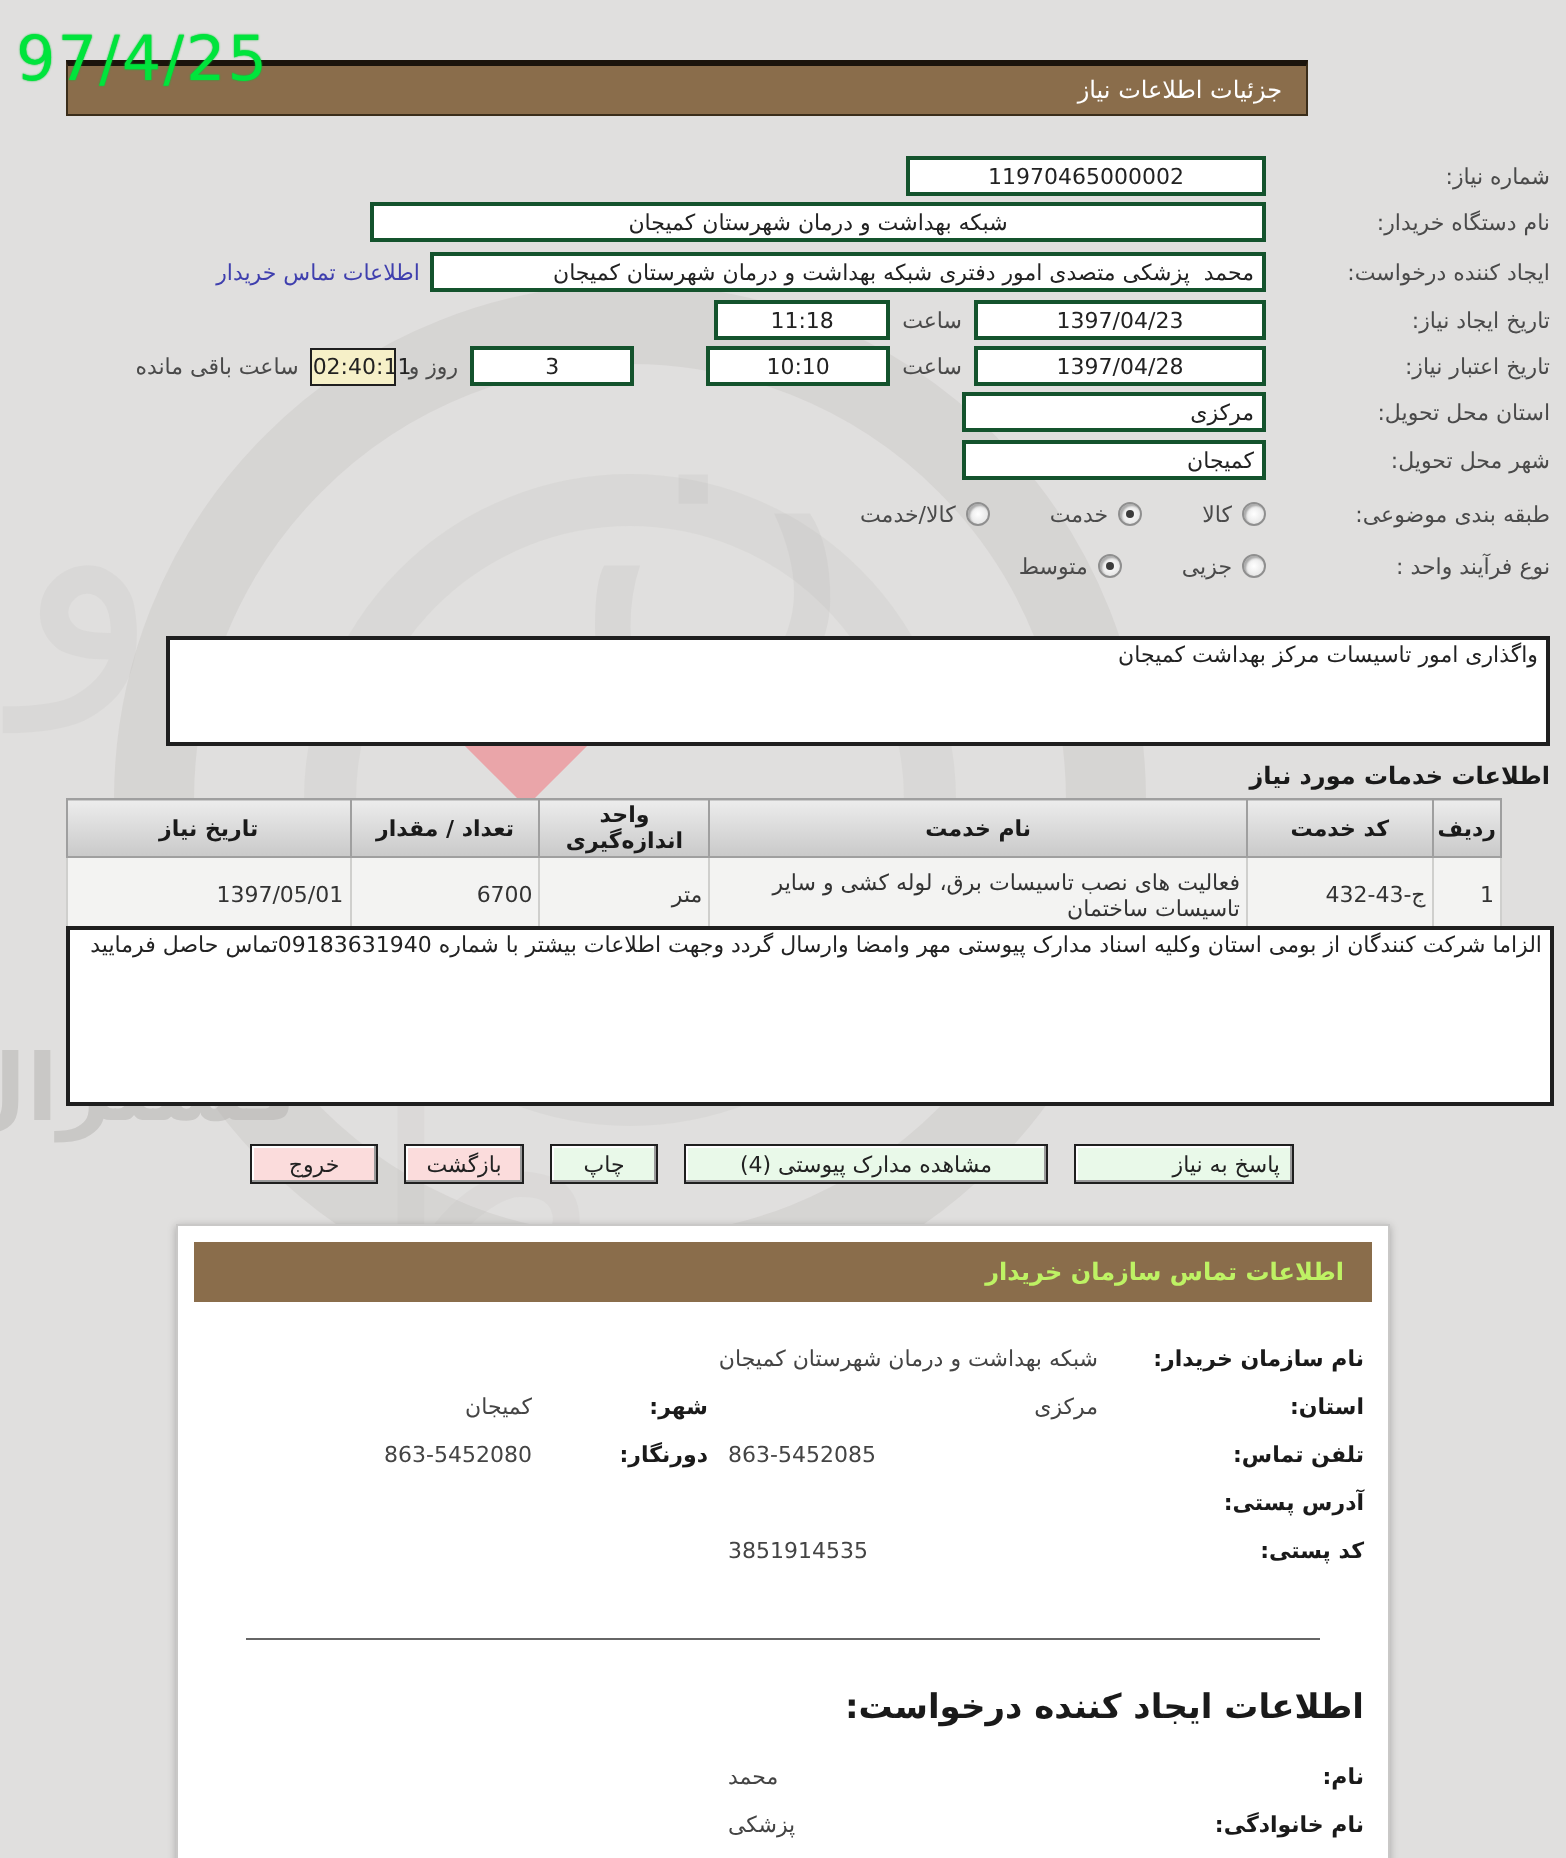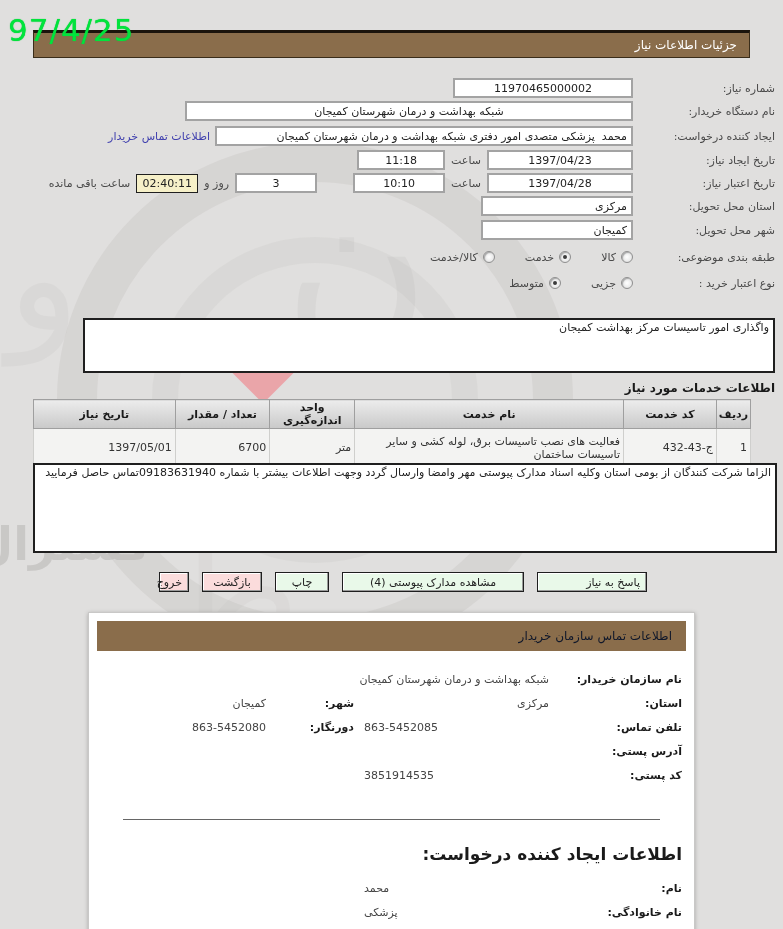--- a/index.html
+++ b/index.html
@@ -9,44 +9,44 @@
     background: #e0dfde;
     font-family: "DejaVu Sans", sans-serif;
     overflow: hidden;
     direction: rtl;
   }
   .wm { position:absolute; inset:0; z-index:0; pointer-events:none; }
   .layer { position:absolute; inset:0; z-index:1; }
 
   
   .topbar {
-    position:absolute; left:33px; top:30px; width:717px; height:28px;
+    position:absolute; left:33px; top:30px; width:621px; height:28px;
     background:#8a6d4b; border:1px solid #3a2d1a; border-top:3px solid #1b140c;
     color:#fff; font-size:12px; line-height:24px; padding-right:12px;
   }
   .shot-date {
     position:absolute; left:8px; top:12px; z-index:3;
     font-size:31px; color:#00e43c; direction:ltr; letter-spacing:1px;
     text-shadow: 0 0 1px #00c030;
   }
 
   
   .frow { position:absolute; right:8px; left:8px; height:20px;
           display:flex; align-items:center; font-size:11px; color:#333; }
   .flabel { width:142px; flex:0 0 142px; color:#4a4a4a; }
   .tinput {
-    background:#fff; border:2px solid #a3a3a3; height:20px;
+    background:#fff; border:2px solid #14532d; height:20px;
     font-family:"DejaVu Sans",sans-serif; font-size:11px; color:#222;
     padding:0 4px; outline:none;
   }
   .center { text-align:center; }
   .link { color:#3f3fae; font-size:11px; margin-right:5px; cursor:pointer; white-space:nowrap; }
   .small-lbl { margin:0 6px; white-space:nowrap; color:#4a4a4a; }
   .timerbox {
-    width:62px; height:19px; background:#f6f0c8; border:1px solid #1f1f1f;
+    width:43px; height:19px; background:#f6f0c8; border:1px solid #1f1f1f;
     font-size:11px; text-align:center; line-height:17px; direction:ltr; color:#222;
   }
   .radio { width:12px; height:12px; border-radius:50%;
     border:1px solid #8f8f8f; background:radial-gradient(#ffffff,#dcdcdc);
     display:inline-block; position:relative; margin-left:5px; flex:0 0 12px;
     box-shadow: inset 1px 1px 1px #aaa;
   }
   .radio.checked::after {
     content:""; position:absolute; left:3px; top:3px; width:4px; height:4px;
     border-radius:50%; background:#3c3c3c;
@@ -89,21 +89,21 @@
   .btn.green { background:#e9f9e9; }
   .btn.pink  { background:#fbdcdc; }
 
   
   .panel {
     position:absolute; left:88px; top:612px; width:607px; height:340px;
     background:#fff; border:1px solid #c9c8c7; box-shadow:0 1px 4px rgba(0,0,0,.25);
     z-index:2;
   }
   .panel-hd {
-    margin:8px; height:30px; background:#8a6d4b; color:#0f172a; font-weight:normal;
+    margin:8px; height:30px; background:#8a6d4b; color:#bef264; font-weight:bold;
     font-size:12px; line-height:30px; padding-right:14px;
   }
   .pbody { padding:14px 12px 0 12px; }
   .prow { display:flex; align-items:flex-start; min-height:24px; font-size:11px; }
   .plabel  { width:133px; flex:0 0 133px; font-weight:bold; color:#1a1a1a; }
   .pvalue  { width:195px; flex:0 0 195px; color:#444; padding-left:10px; }
   .plabel2 { width:88px;  flex:0 0 88px;  font-weight:bold; color:#1a1a1a; }
   .pvalue2 { color:#444; }
   .pvalue-wide { color:#444; }
   .num { direction:ltr; unicode-bidi:embed; }
@@ -184,21 +184,21 @@
       <span class="radio checked"></span>
       <span class="rlabel">خدمت</span>
     </span>
     <span class="ritem">
       <span class="radio"></span>
       <span class="rlabel">کالا/خدمت</span>
     </span>
   </div>
 
   <div class="frow" style="top:273px;">
-    <span class="flabel">نوع اعتبار خرید :</span>
+    <span class="flabel">نوع فرآیند واحد :</span>
     <span class="ritem">
       <span class="radio"></span>
       <span class="rlabel">جزیی</span>
     </span>
     <span class="ritem">
       <span class="radio checked"></span>
       <span class="rlabel">متوسط</span>
     </span>
   </div>
 
@@ -241,21 +241,21 @@
 
   <div class="notes-row">
     <textarea class="tarea tarea2" style="">الزاما شرکت کنندگان از بومی استان وکلیه اسناد مدارک پیوستی مهر وامضا وارسال گردد وجهت اطلاعات بیشتر با شماره 09183631940تماس حاصل فرمایید</textarea>
   </div>
 
   <div class="btnrow">
     <button class="btn green" style="width:110px;text-align:right;">پاسخ به نیاز</button>
     <button class="btn green" style="width:182px;">مشاهده مدارک پیوستی (4)</button>
     <button class="btn green" style="width:54px;">چاپ</button>
     <button class="btn pink" style="width:60px;">بازگشت</button>
-    <button class="btn pink" style="width:30px;">خروج</button>
+    <button class="btn pink" style="width:64px;">خروج</button>
   </div>
 
   <div class="panel">
     <div class="panel-hd">اطلاعات تماس سازمان خریدار</div>
     <div class="pbody">
       <div class="prow">
         <span class="plabel">نام سازمان خریدار:</span>
         <span class="pvalue-wide">شبکه بهداشت و درمان شهرستان کمیجان</span>
       </div>
       <div class="prow">

